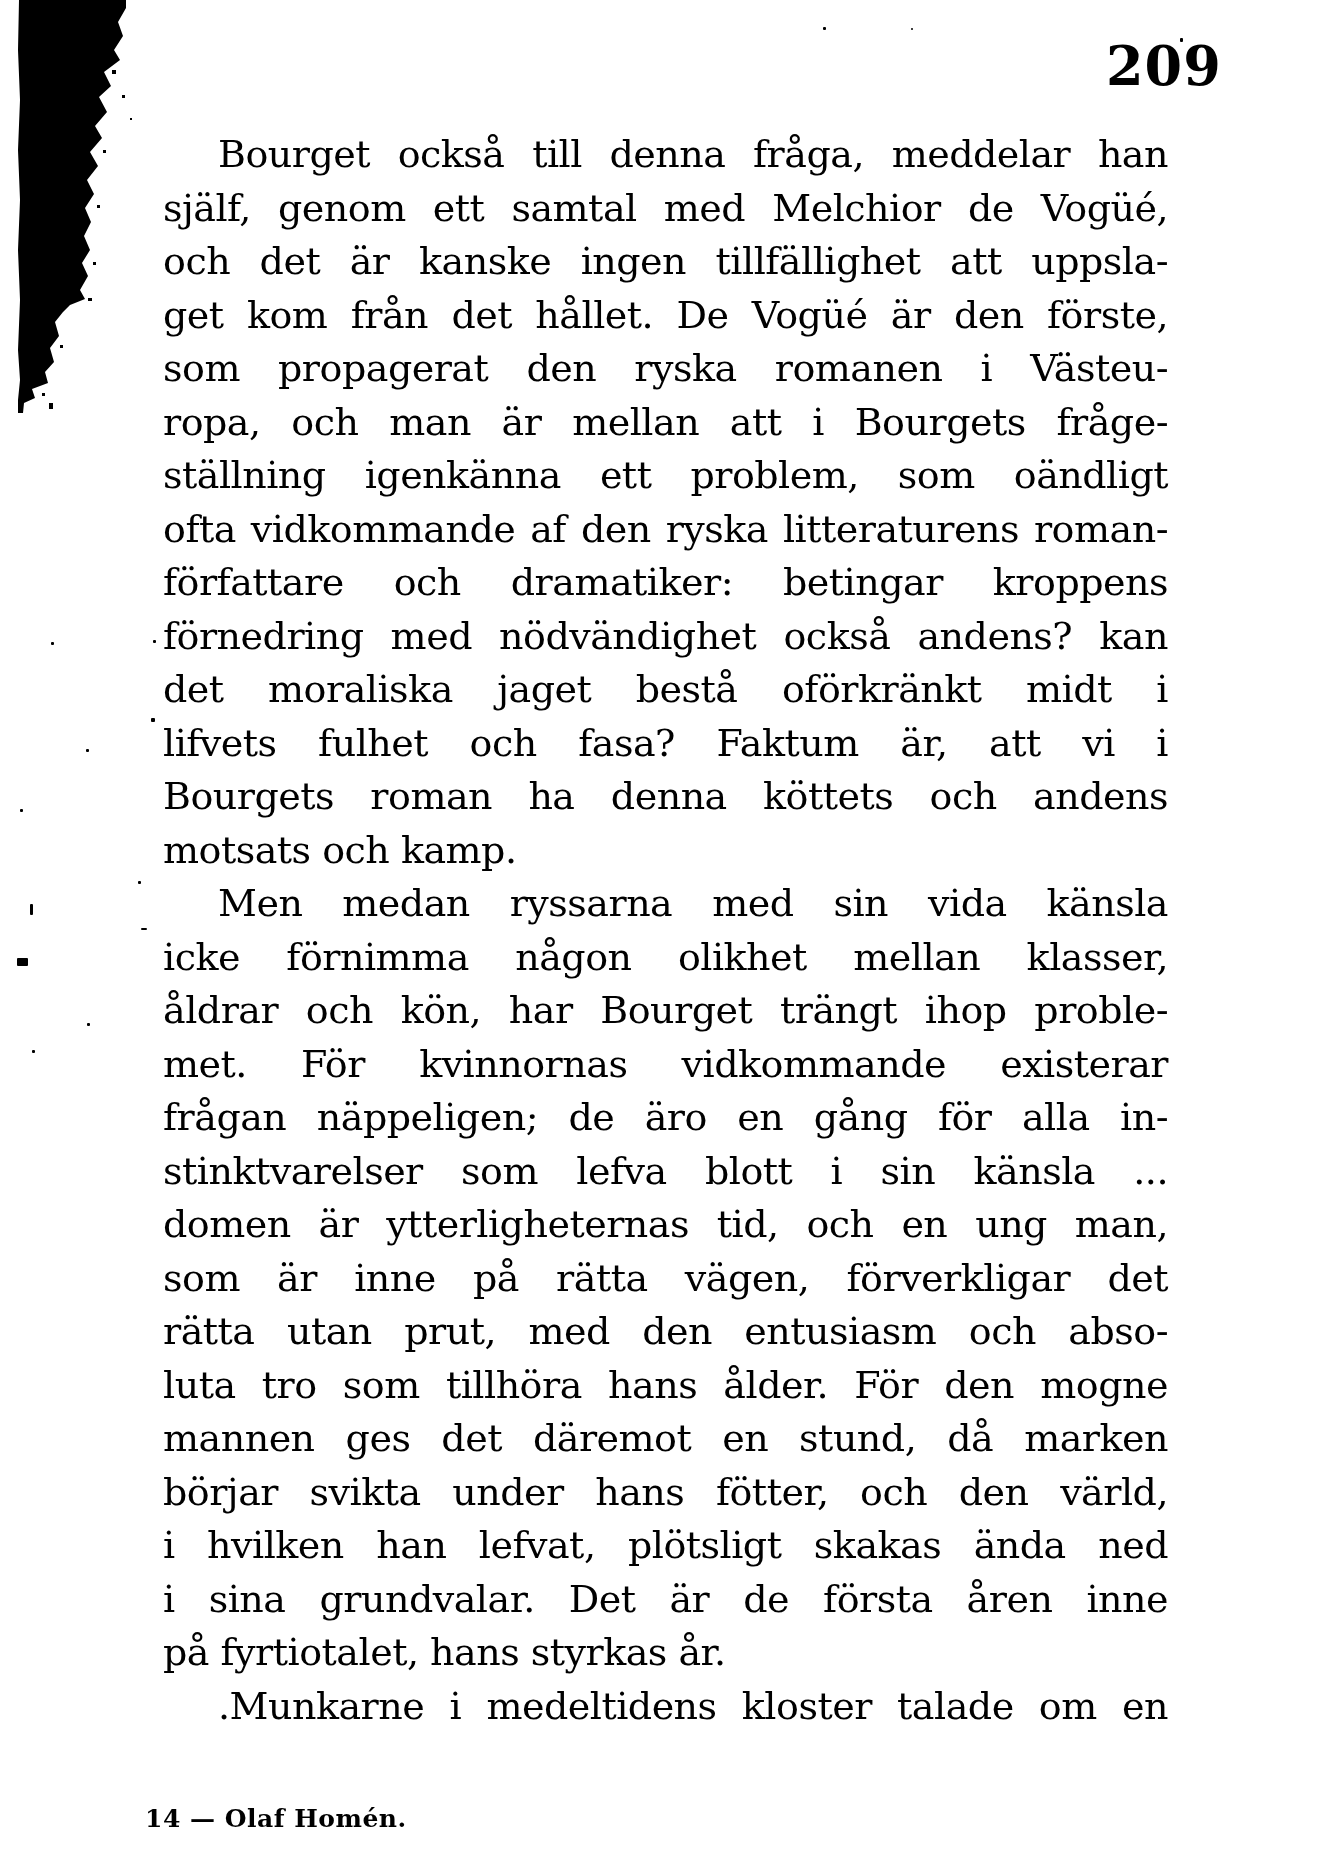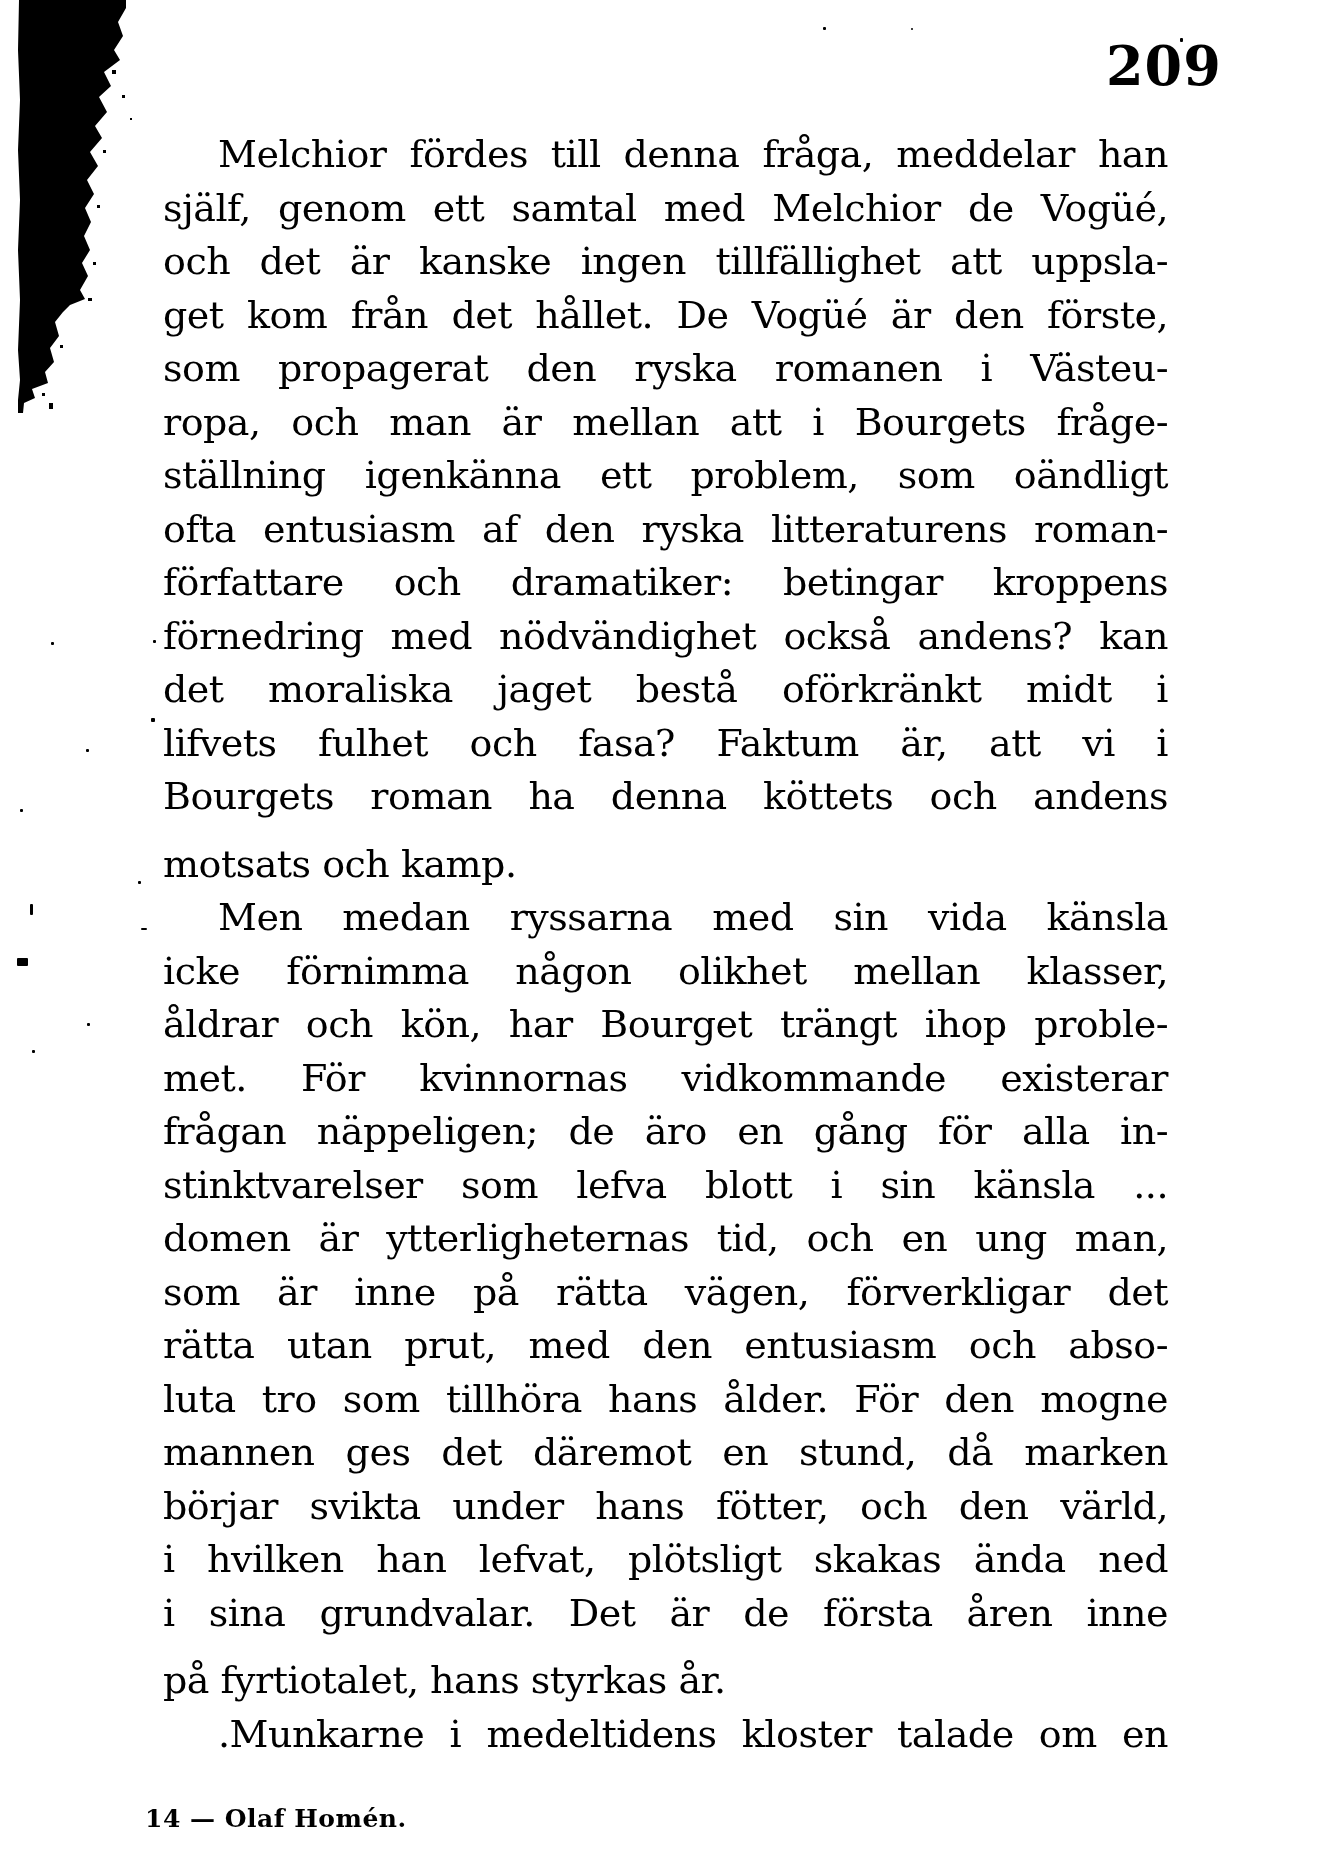--- a/index.html
+++ b/index.html
@@ -29,21 +29,21 @@
     line-height: 53.5px;
     letter-spacing: -0.5px;
   }
   .line {
     height: 53.5px;
     white-space: nowrap;
     text-align: justify;
     text-align-last: justify;
   }
   .line.indent { padding-left: 55px; }
-  .line.endline { text-align-last: left; margin-top: 14px; }
+  .line.endline { text-align-last: left; }
 
   .footer {
     position: absolute;
     left: 145px; top: 1804px;
     font-size: 25px;
     font-weight: bold;
     letter-spacing: 0.5px;
   }
 
   .ink-blot { position: absolute; left: 0; top: 0; }
@@ -70,28 +70,28 @@
     <rect x="93" y="262" width="3" height="3" fill="#000"></rect>
     <rect x="88" y="298" width="4" height="3" fill="#000"></rect>
     <rect x="60" y="345" width="3" height="3" fill="#000"></rect>
     <rect x="42" y="393" width="3" height="3" fill="#000"></rect>
     <rect x="49" y="403" width="4" height="6" fill="#000"></rect>
   </svg>
 
   <div class="page-number">209</div>
 
   <div class="text-block">
-    <div class="line indent">Melchior fördes till denna fråga, meddelar han</div>
+    <div class="line indent">Bourget också till denna fråga, meddelar han</div>
     <div class="line">själf, genom ett samtal med Melchior de Vogüé,</div>
     <div class="line">och det är kanske ingen tillfällighet att uppsla-</div>
     <div class="line">get kom från det hållet. De Vogüé är den förste,</div>
     <div class="line">som propagerat den ryska romanen i Västeu-</div>
     <div class="line">ropa, och man är mellan att i Bourgets fråge-</div>
     <div class="line">ställning igenkänna ett problem, som oändligt</div>
-    <div class="line">ofta entusiasm af den ryska litteraturens roman-</div>
+    <div class="line">ofta vidkommande af den ryska litteraturens roman-</div>
     <div class="line">författare och dramatiker: betingar kroppens</div>
     <div class="line">förnedring med nödvändighet också andens? kan</div>
     <div class="line">det moraliska jaget bestå oförkränkt midt i</div>
     <div class="line">lifvets fulhet och fasa? Faktum är, att vi i</div>
     <div class="line">Bourgets roman ha denna köttets och andens</div>
     <div class="line endline">motsats och kamp.</div>
     <div class="line indent">Men medan ryssarna med sin vida känsla</div>
     <div class="line">icke förnimma någon olikhet mellan klasser,</div>
     <div class="line">åldrar och kön, har Bourget trängt ihop proble-</div>
     <div class="line">met. För kvinnornas vidkommande existerar</div>

